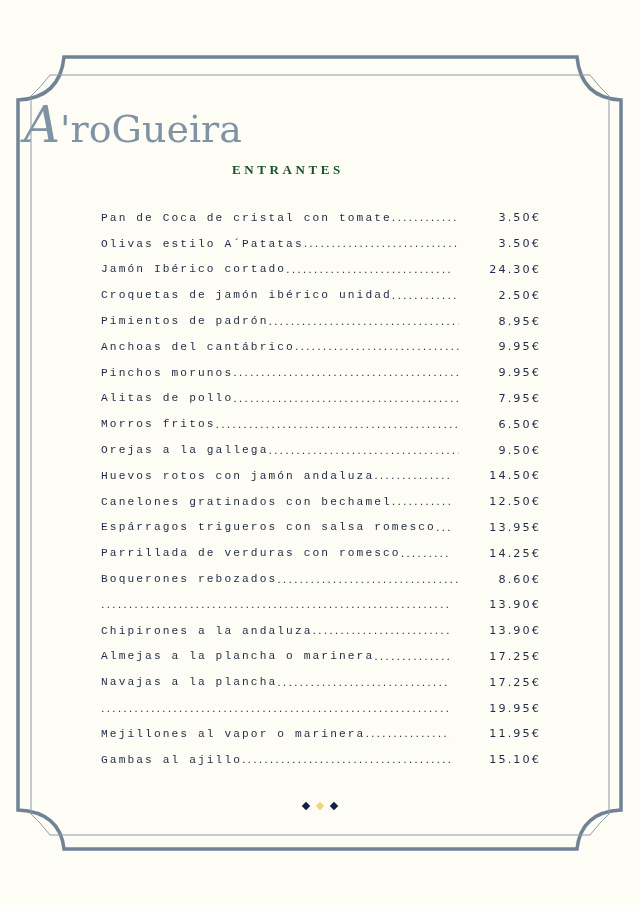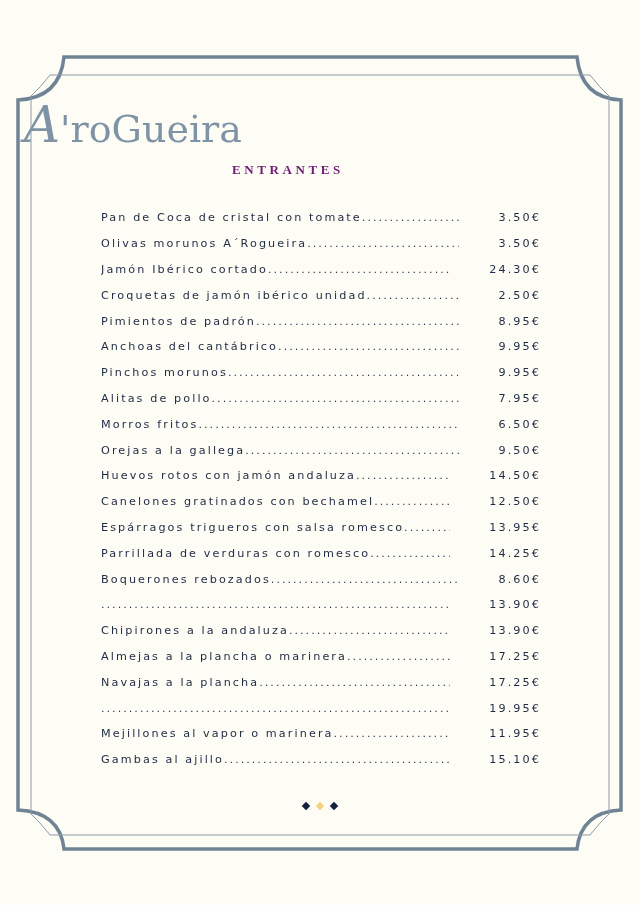--- a/index.html
+++ b/index.html
@@ -11,29 +11,29 @@
   .frame { position: absolute; left: 0; top: 0; width: 640px; height: 905px; }
   .logo {
     position: absolute; left: 0; width: 640px; top: 102px; 
     font-family: "DejaVu Serif", serif; font-size: 38px; color: #7e93a6;
     letter-spacing: 0px; line-height: 46px; margin-left: 24px;
   }
   .logo .big { font-size: 50px; font-style: italic; }
   .subtitle {
     position: absolute; left: 0; width: 576px; top: 162px; text-align: center;
     font-family: "Liberation Serif", serif; font-size: 13px; font-weight: bold;
-    letter-spacing: 3.6px; color: #701a75;
+    letter-spacing: 3.6px; color: #14532d;
   }
   .menu { position: absolute; left: 101px; top: 205px; width: 440px; }
   .row {
     height: 25.8px; display: flex; align-items: center;
     font-size: 11.2px; letter-spacing: 2.1px; color: #1f2a44;
     white-space: nowrap; overflow: hidden;
   }
-  .row .name { flex: 0 0 auto; }
+  .row .name { flex: 0 0 auto; font-family: Liberation Mono, monospace; }
   .row .dots { flex: 1 1 auto; overflow: hidden; letter-spacing: 2px; color: #2a3550; }
   .row .dots::before {
     content: "..................................................................................................................";
   }
   .row .price { flex: 0 0 auto; padding-left: 6px; margin-left: 33px; }
   .ornament {
     position: absolute; top: 803px; left: 0; width: 640px; text-align: center;
     font-size: 0;
   }
   .diamond {
@@ -58,21 +58,21 @@
 
 <div class="subtitle">ENTRANTES</div>
 
 <div class="menu" id="menu">
     <div class="row">
       <span class="name">Pan de Coca de cristal con tomate</span>
       <span class="dots"></span>
       <span class="price">3.50€</span>
     </div>
     <div class="row">
-      <span class="name">Olivas morunos A´Rogueira</span>
+      <span class="name">Olivas estilo A´Patatas</span>
       <span class="dots"></span>
       <span class="price">3.50€</span>
     </div>
     <div class="row">
       <span class="name">Jamón Ibérico cortado</span>
       <span class="dots"></span>
       <span class="price">24.30€</span>
     </div>
     <div class="row">
       <span class="name">Croquetas de jamón ibérico unidad</span>

